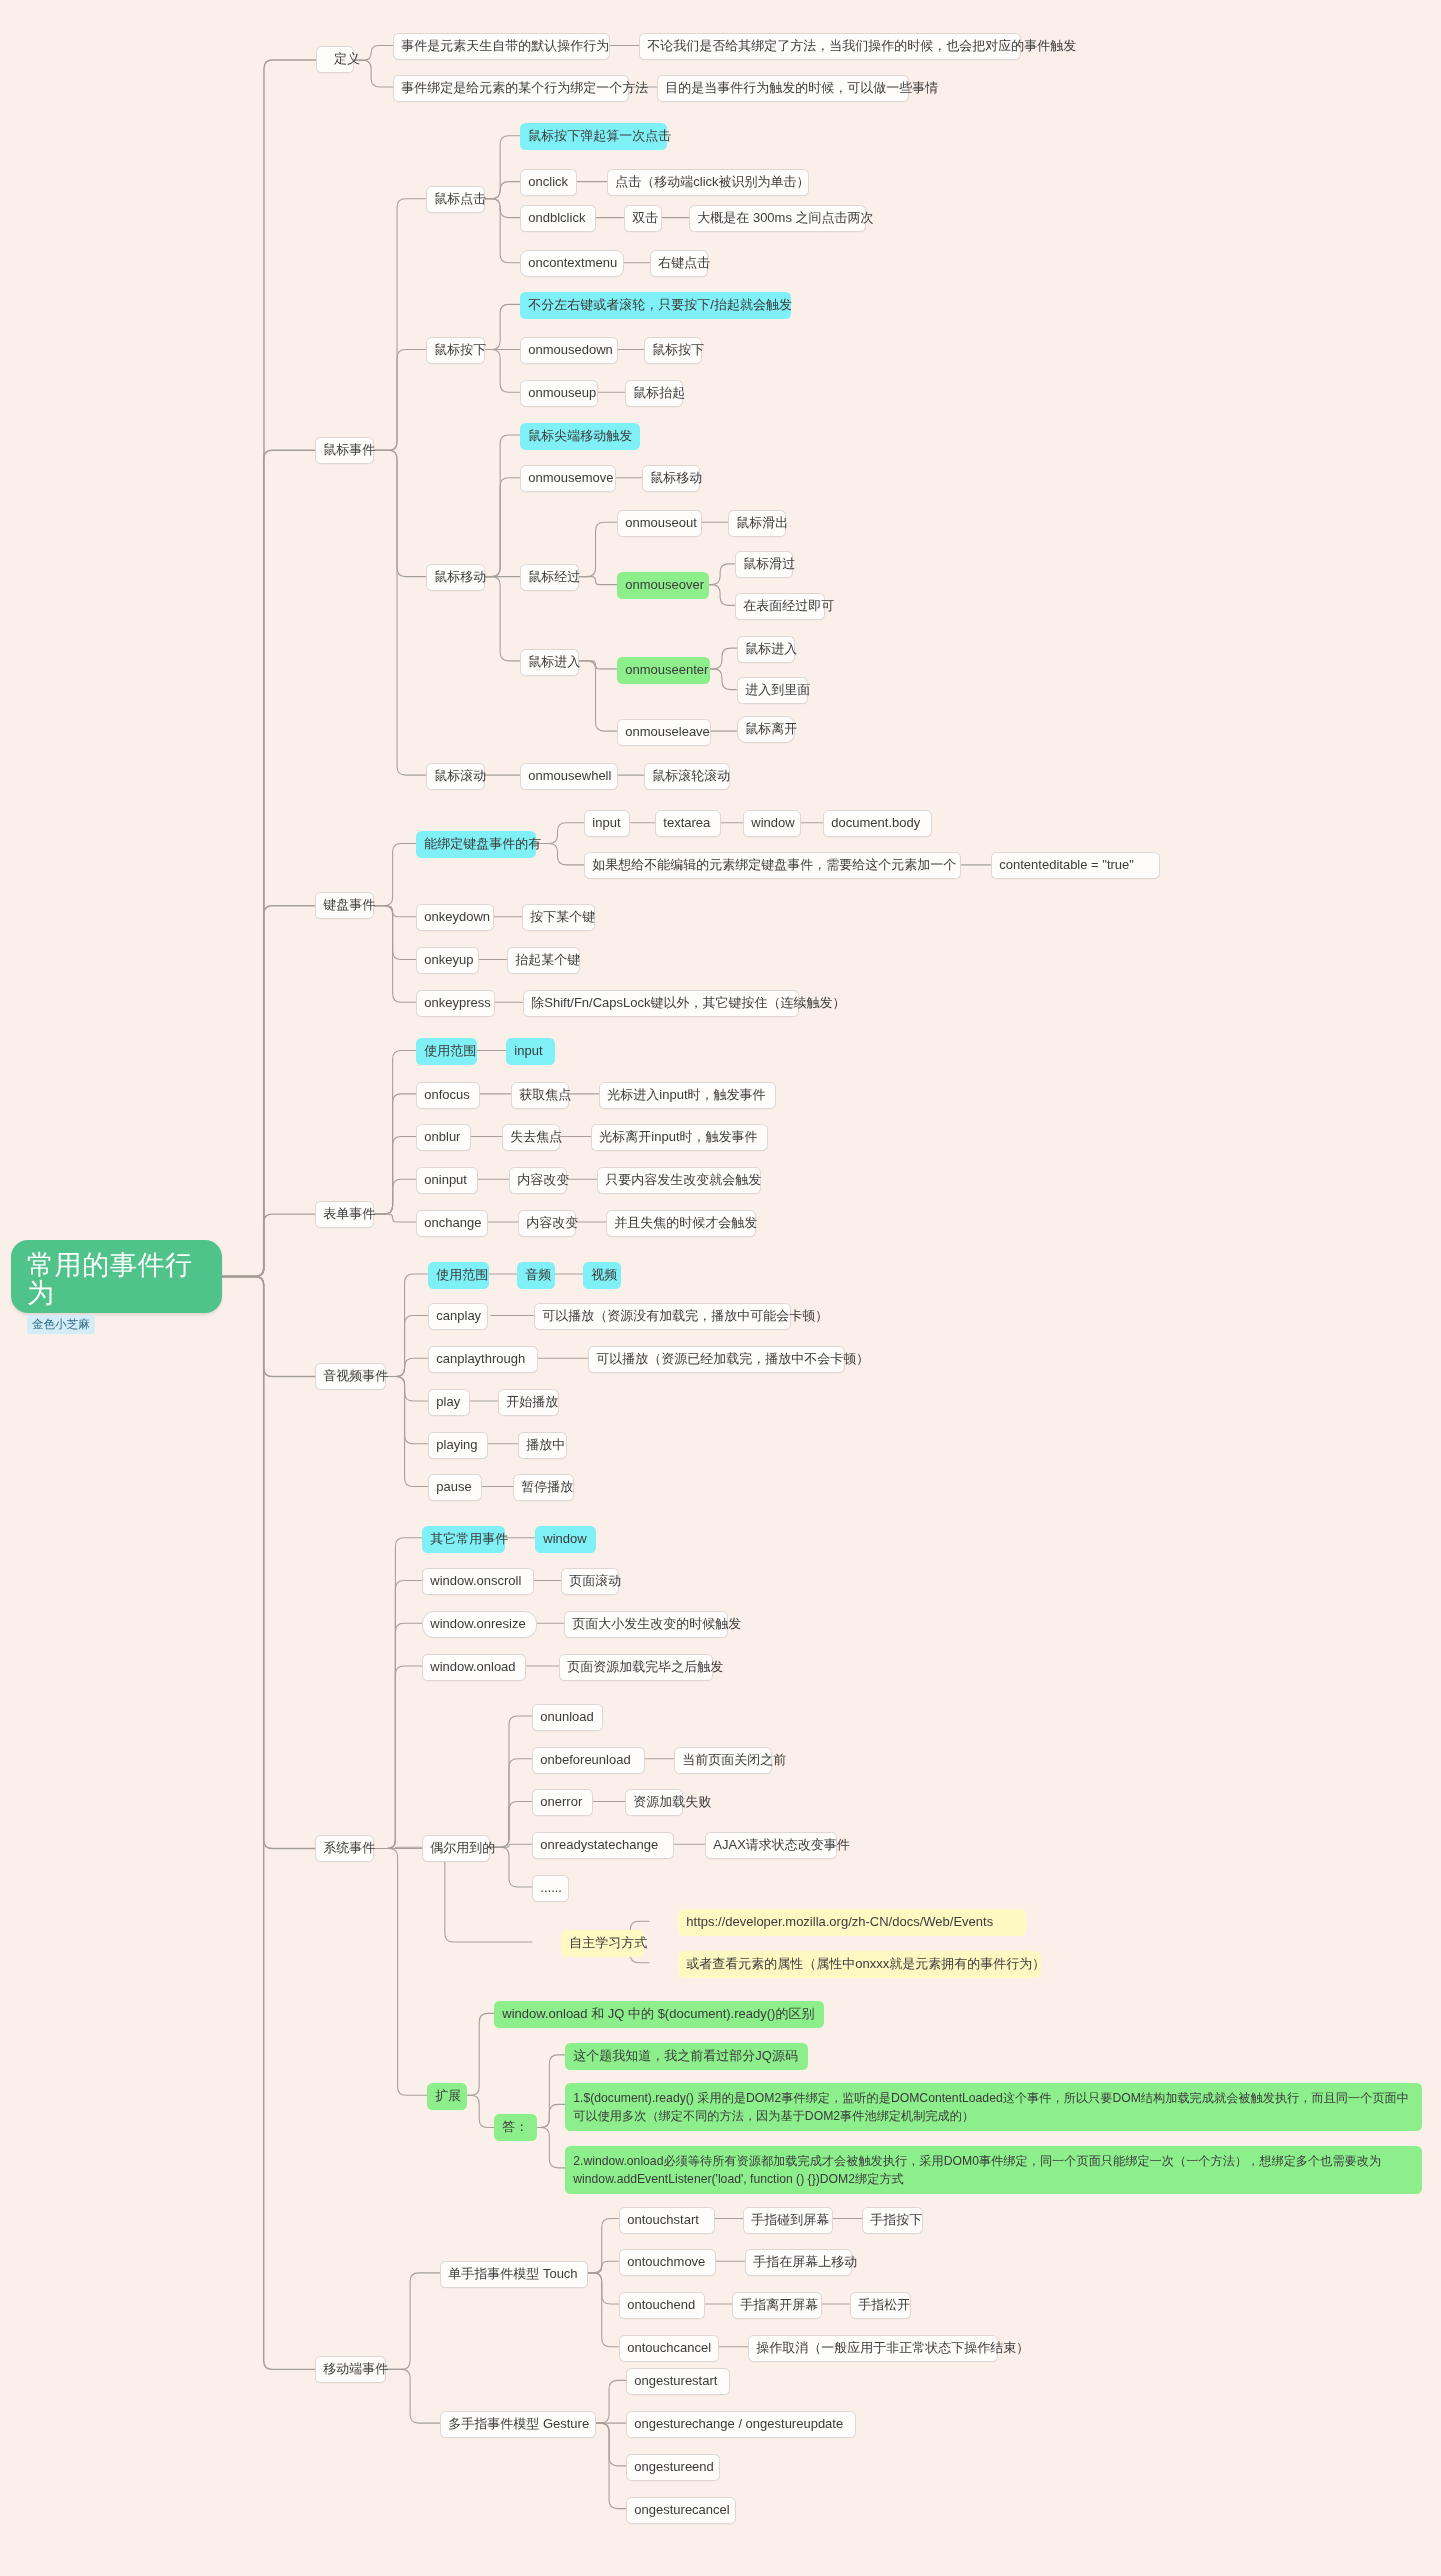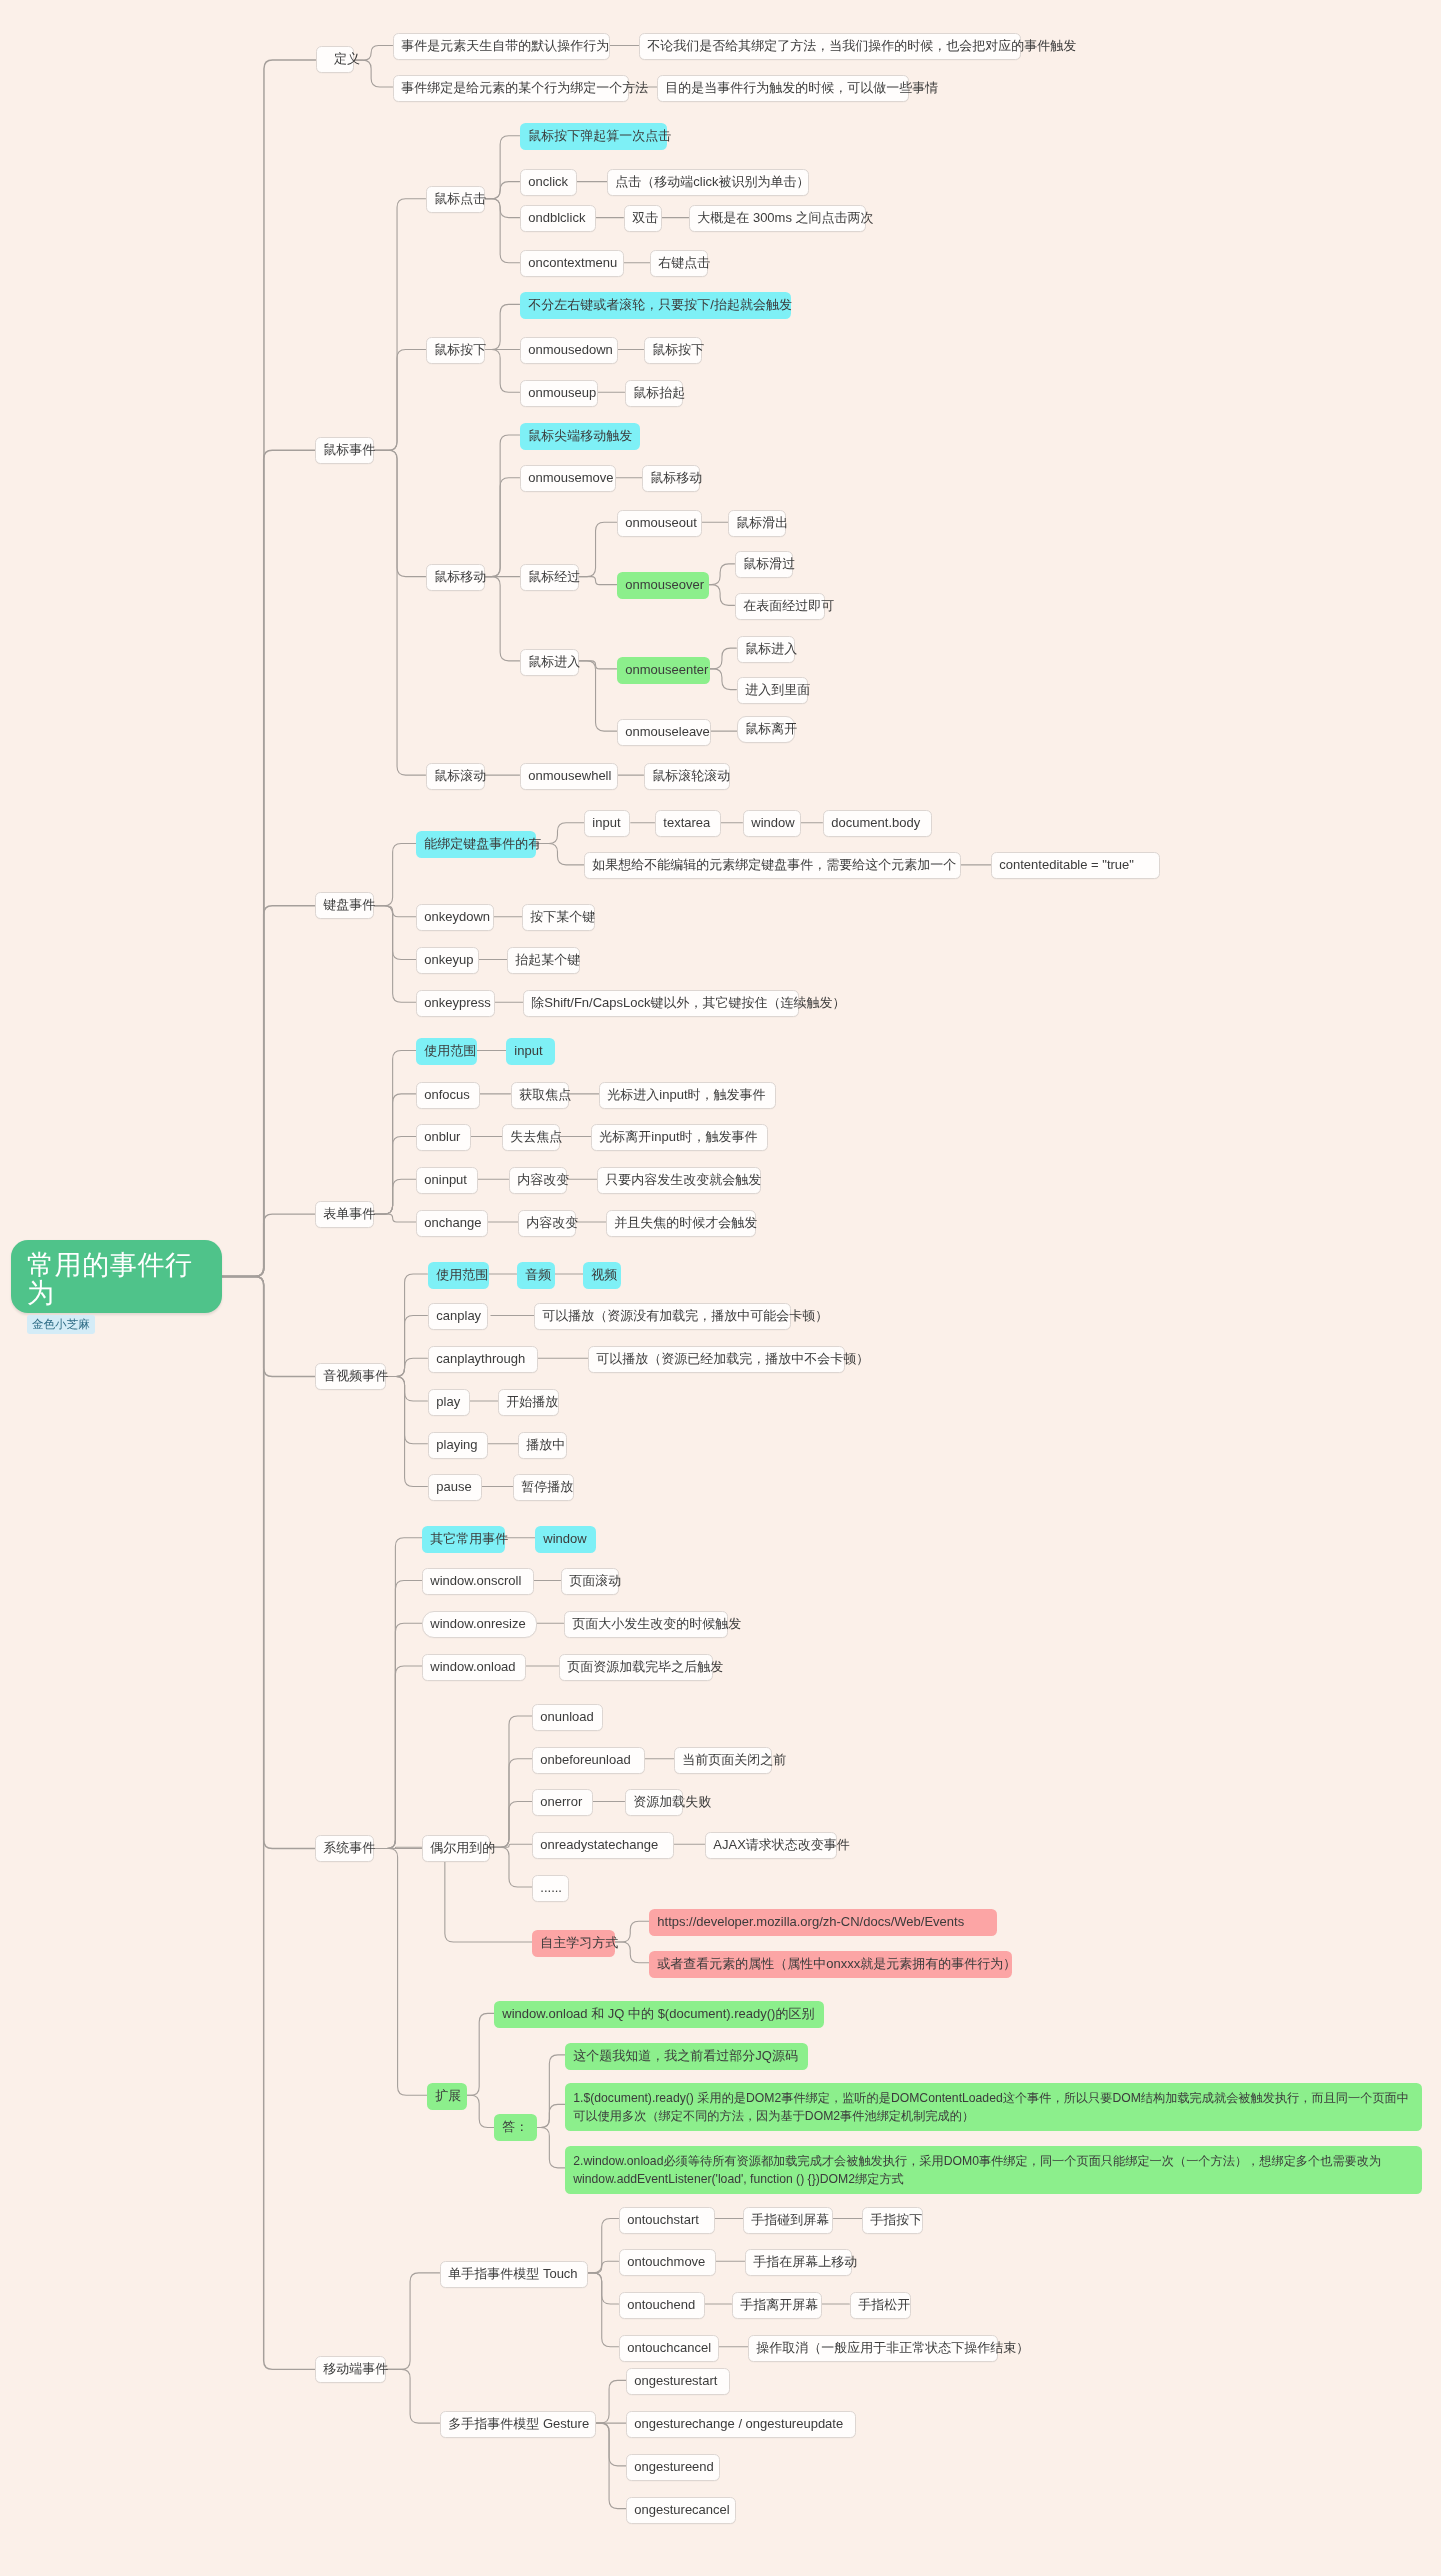--- a/index.html
+++ b/index.html
@@ -24,21 +24,21 @@
     line-height: 1.25;
     color: #3b3b3b;
     padding: 4.3px 7.3px;
     background: #fffdfc;
     border: 0.7px solid #ddd6d2;
     box-shadow: 0 0.6px 0.6px rgba(0,0,0,.04);
   }
   .node.plain { background: #fffdfc; }
   .node.cyan   { background: #7ef0f6; border-color: transparent; box-shadow: none; }
   .node.green  { background: #8cef8c; border-color: transparent; box-shadow: none; }
-  .node.pink   { background: #fca5a5; border-color: transparent; box-shadow: none; }
+  .node.pink   { background: #fef9c3; border-color: transparent; box-shadow: none; margin-left: 29px; }
   .node.wrap { white-space: normal; display: block; }
 
   
   #root-node {
     position: absolute;
     left: 11px; top: 1240px;
     width: 211px; height: 73px;
     background: #4fc38a;
     border-radius: 17px;
     border: none;
@@ -209,21 +209,21 @@
       <div class="node plain" style="left: 393px; top: 75px; width: 236px; min-height: 24.4px;">事件绑定是给元素的某个行为绑定一个方法</div>
       <div class="node plain" style="left: 657px; top: 75px; width: 252px; min-height: 24.4px;">目的是当事件行为触发的时候，可以做一些事情</div>
       <div class="node plain" style="left: 315px; top: 437px; width: 59px; min-height: 27px;">鼠标事件</div>
       <div class="node plain" style="left: 426px; top: 186px; width: 59px; min-height: 24.4px;">鼠标点击</div>
       <div class="node cyan" style="left: 520px; top: 123px; width: 147px; min-height: 24.4px;">鼠标按下弹起算一次点击</div>
       <div class="node plain" style="left: 520px; top: 169px; width: 57px; min-height: 24.4px;">onclick</div>
       <div class="node plain" style="left: 607px; top: 169px; width: 202px; min-height: 24.4px;">点击（移动端click被识别为单击）</div>
       <div class="node plain" style="left: 520px; top: 205px; width: 76px; min-height: 24.4px;">ondblclick</div>
       <div class="node plain" style="left: 624px; top: 205px; width: 38px; min-height: 24.4px;">双击</div>
       <div class="node plain" style="left: 689px; top: 205px; width: 177px; min-height: 24.4px;">大概是在 300ms 之间点击两次</div>
-      <div class="node plain" style="left: 520px; top: 250px; width: 104px; min-height: 24.4px;">oncontextmenu</div>
+      <div class="node plain" style="left: 520px; top: 250px; width: 104px; min-height: 24.4px; border-radius: 8px;">oncontextmenu</div>
       <div class="node plain" style="left: 650px; top: 250px; width: 58px; min-height: 24.4px;">右键点击</div>
       <div class="node plain" style="left: 426px; top: 337px; width: 59px; min-height: 24.4px;">鼠标按下</div>
       <div class="node cyan" style="left: 520px; top: 292px; width: 271px; min-height: 24.4px;">不分左右键或者滚轮，只要按下/抬起就会触发</div>
       <div class="node plain" style="left: 520px; top: 337px; width: 98px; min-height: 24.4px;">onmousedown</div>
       <div class="node plain" style="left: 644px; top: 337px; width: 58px; min-height: 24.4px;">鼠标按下</div>
       <div class="node plain" style="left: 520px; top: 380px; width: 78px; min-height: 24.4px;">onmouseup</div>
       <div class="node plain" style="left: 625px; top: 380px; width: 58px; min-height: 24.4px;">鼠标抬起</div>
       <div class="node plain" style="left: 426px; top: 564px; width: 59px; min-height: 24.4px;">鼠标移动</div>
       <div class="node cyan" style="left: 520px; top: 423px; width: 120px; min-height: 24.4px;">鼠标尖端移动触发</div>
       <div class="node plain" style="left: 520px; top: 465px; width: 96px; min-height: 24.4px;">onmousemove</div>

